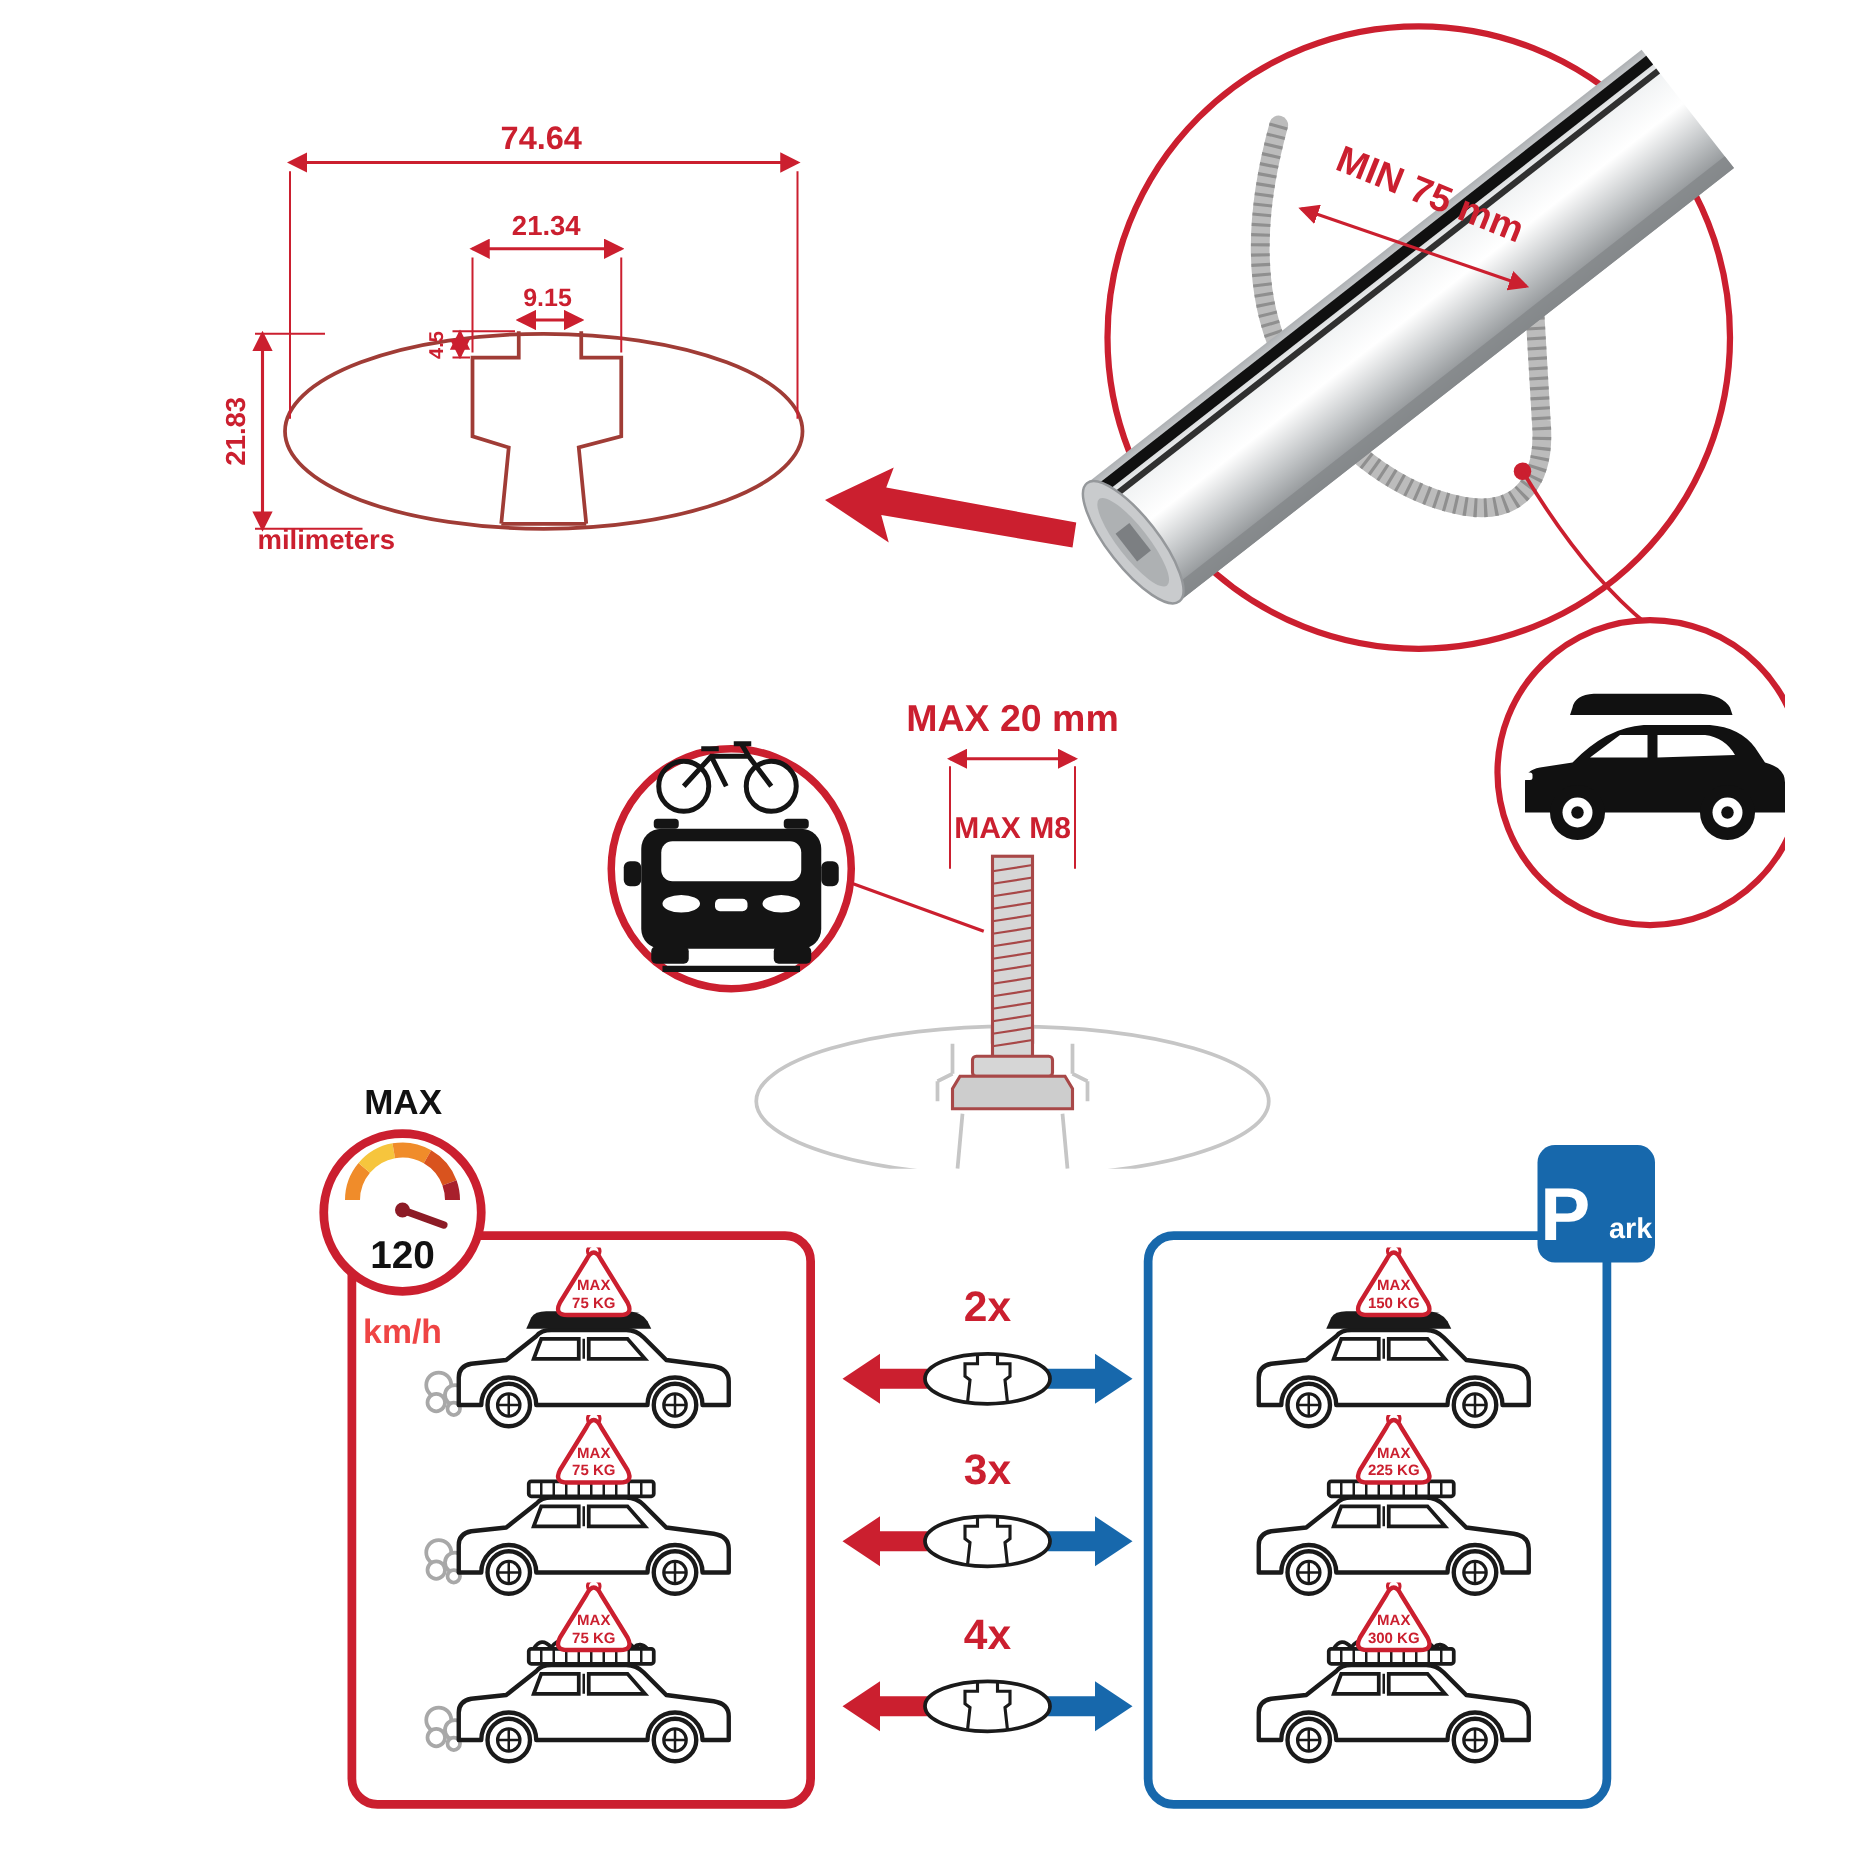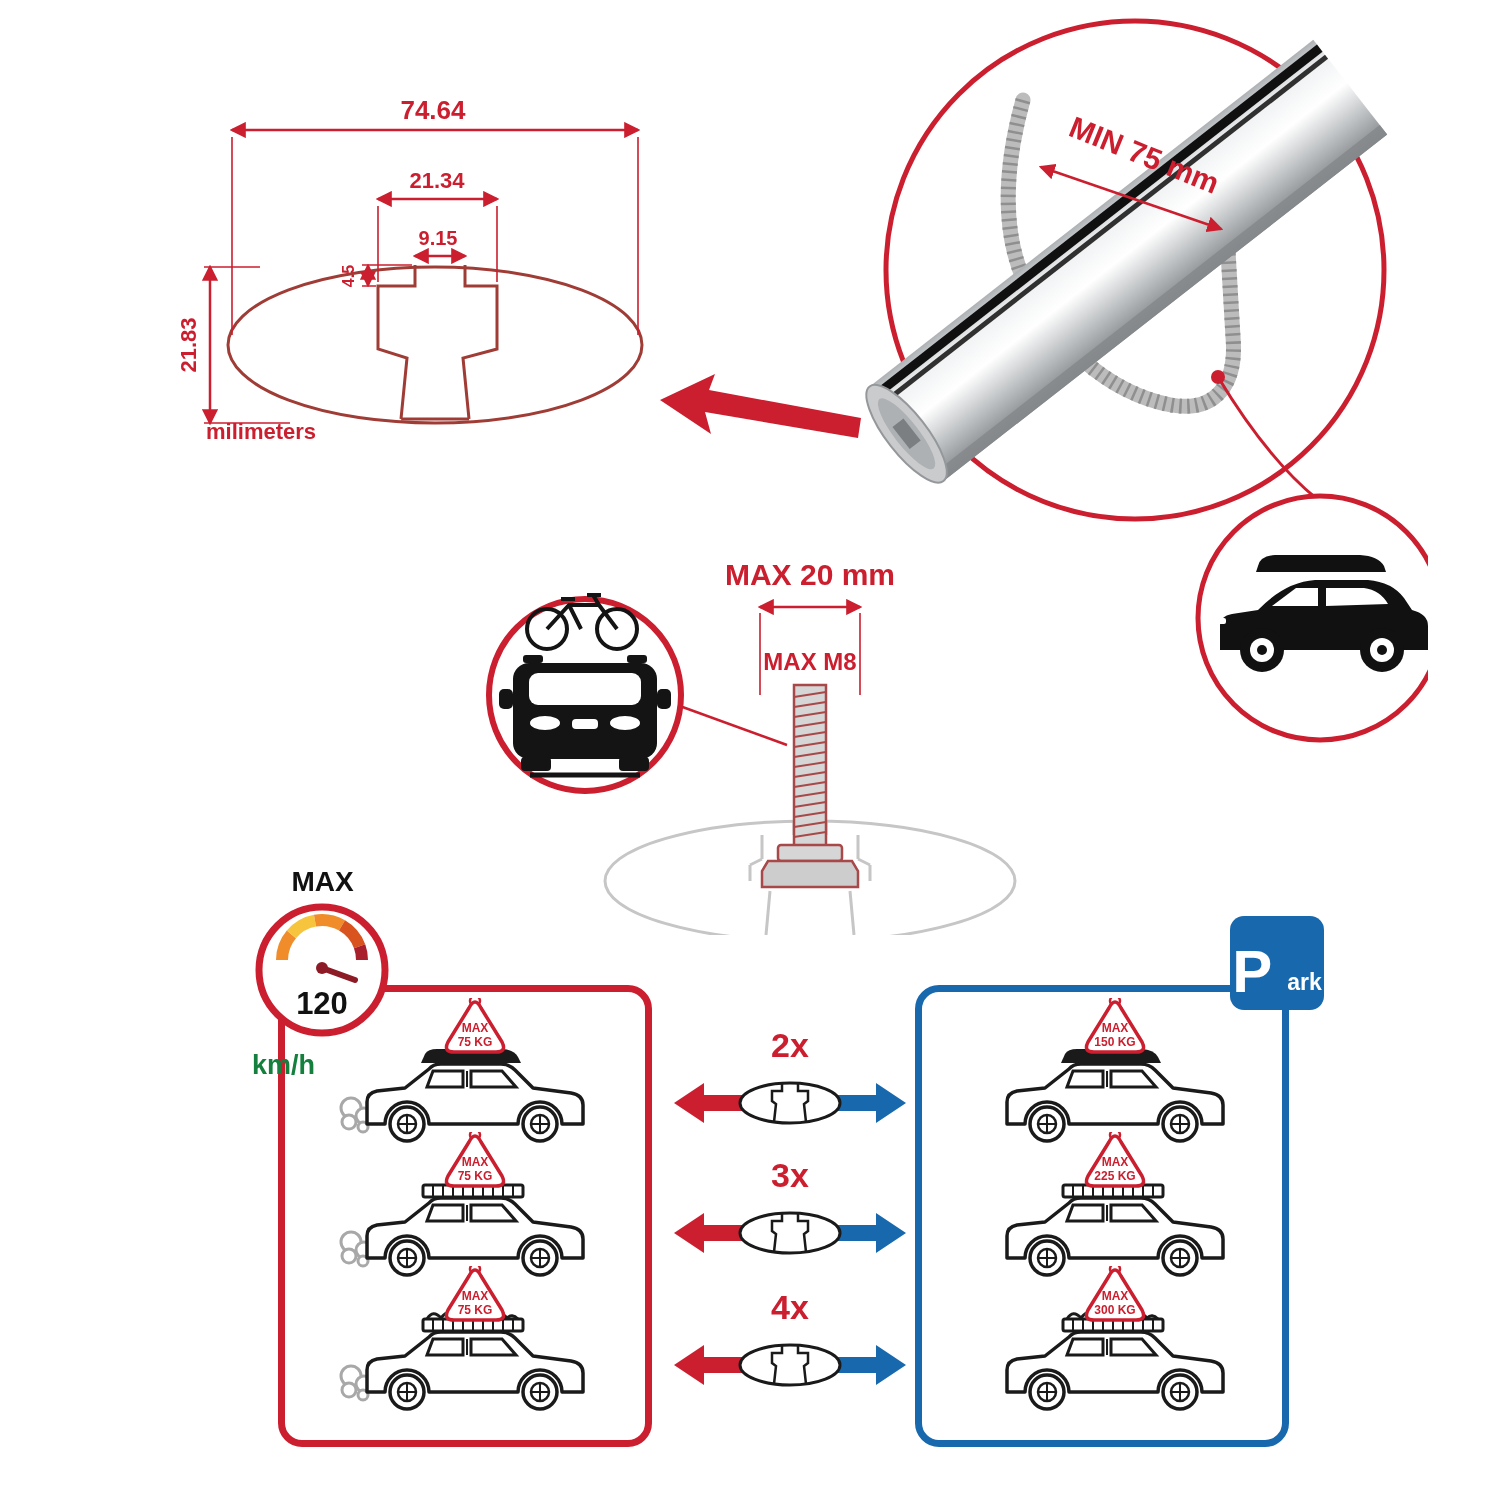--- a/index.html
+++ b/index.html
@@ -12,22 +12,22 @@
   .shape{stroke:#a03c36;stroke-width:3;fill:none}
   .dimline{stroke:#cb1f2f;stroke-width:2.5;fill:none}
   .extline{stroke:#cb1f2f;stroke-width:1.6;fill:none}
   .ghost{stroke:#c6c6c6;stroke-width:3;fill:none}
   .boltline{stroke:#a84848;stroke-width:2.5}
   .panel{position:absolute;width:374px;height:462px;background:#fff;border-radius:24px;z-index:1}
   .panel-red{border:7px solid #cb1f2f}
   .panel-blue{border:7px solid #1768ac}
   .max-label{position:absolute;left:255px;top:866px;width:135px;text-align:center;
              font-size:28px;font-weight:bold;color:#111;z-index:5}
-  .kmh-label{position:absolute;left:252px;top:1050px;width:140px;
-             font-size:27px;font-weight:bold;color:#15803d;z-index:5}
+  .kmh-label{position:absolute;left:252px;top:1050px;width:140px;text-align:center;
+             font-size:27px;font-weight:bold;color:#ef4444;z-index:5}
   .psign{position:absolute;left:1230px;top:916px;width:94px;height:94px;background:#1768ac;
          border-radius:14px;z-index:5;display:flex;align-items:flex-end;justify-content:center;
          color:#fff;padding-bottom:10px}
   .psign .big{font-size:60px;font-weight:bold;line-height:0.95}
   .psign .small{font-size:23px;font-weight:bold;margin-left:15px;margin-bottom:4px}
   .mult-label{fill:#cb1f2f;font-weight:bold}
   .btxt{fill:#cb1f2f;font-weight:bold;font-size:12px;text-anchor:middle}
   .btxt2{fill:#cb1f2f;font-weight:bold;font-size:12px;text-anchor:middle}
   .gauge-num{fill:#111;font-weight:bold;font-size:31px;text-anchor:middle}
   .z2{z-index:2}.z4{z-index:4}

